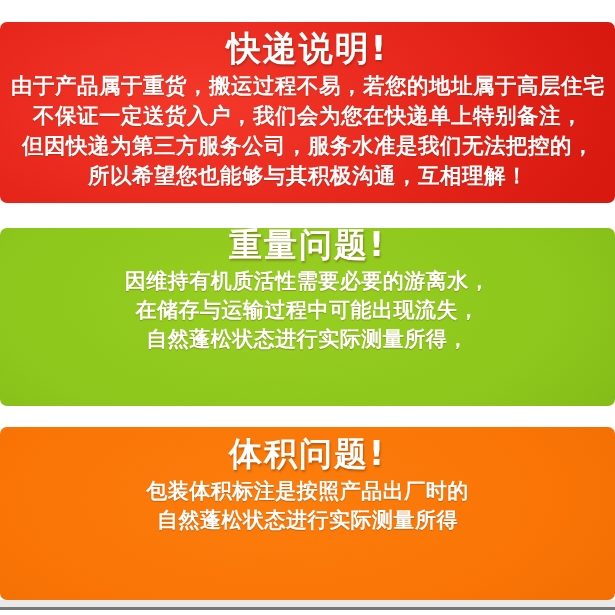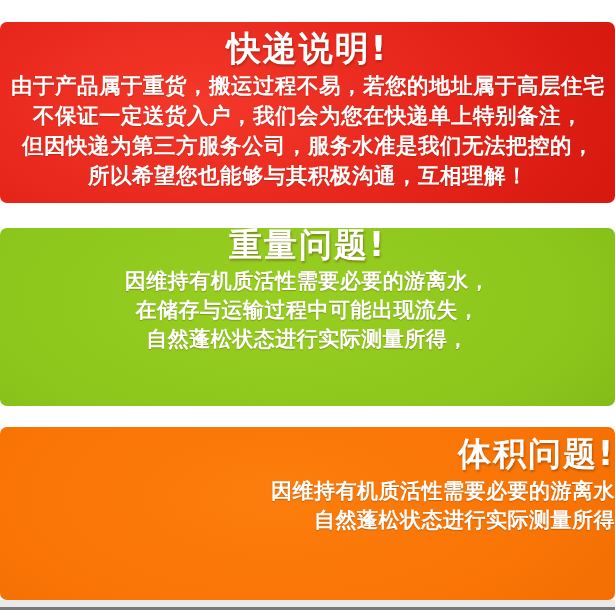--- a/index.html
+++ b/index.html
@@ -92,21 +92,20 @@
     font-family: Liberation Mono, monospace;
   }
 
   
   .notice-volume {
     top: 427px;
     height: 173px;
     background: #f97405;
     background-image:
       radial-gradient(ellipse 80% 130% at 45% 40%, #fc7d0d 0%, #f97405 58%, #ee6a02 100%);
-    text-align: right;
   }
   .notice-volume .title {
     font-size: 33px;
     padding-top: 10px;
     margin-bottom: 5px;
   }
   .notice-volume .body {
     font-size: 21px;
     line-height: 29px;
     letter-spacing: 0.5px;
@@ -150,21 +149,21 @@
     <div class="body">
       <div>因维持有机质活性需要必要的游离水，</div>
       <div>在储存与运输过程中可能出现流失，</div>
       <div>自然蓬松状态进行实际测量所得，</div>
     </div>
   </section>
 
   <section class="notice notice-volume">
     <div class="title">体积问题!</div>
     <div class="body">
-      <div>因维持有机质活性需要必要的游离水</div>
+      <div>包装体积标注是按照产品出厂时的</div>
       <div>自然蓬松状态进行实际测量所得</div>
     </div>
   </section>
 
   <div class="bottom-rule-soft"></div>
   <div class="bottom-rule"></div>
 
 </div>
 
 </body></html>

